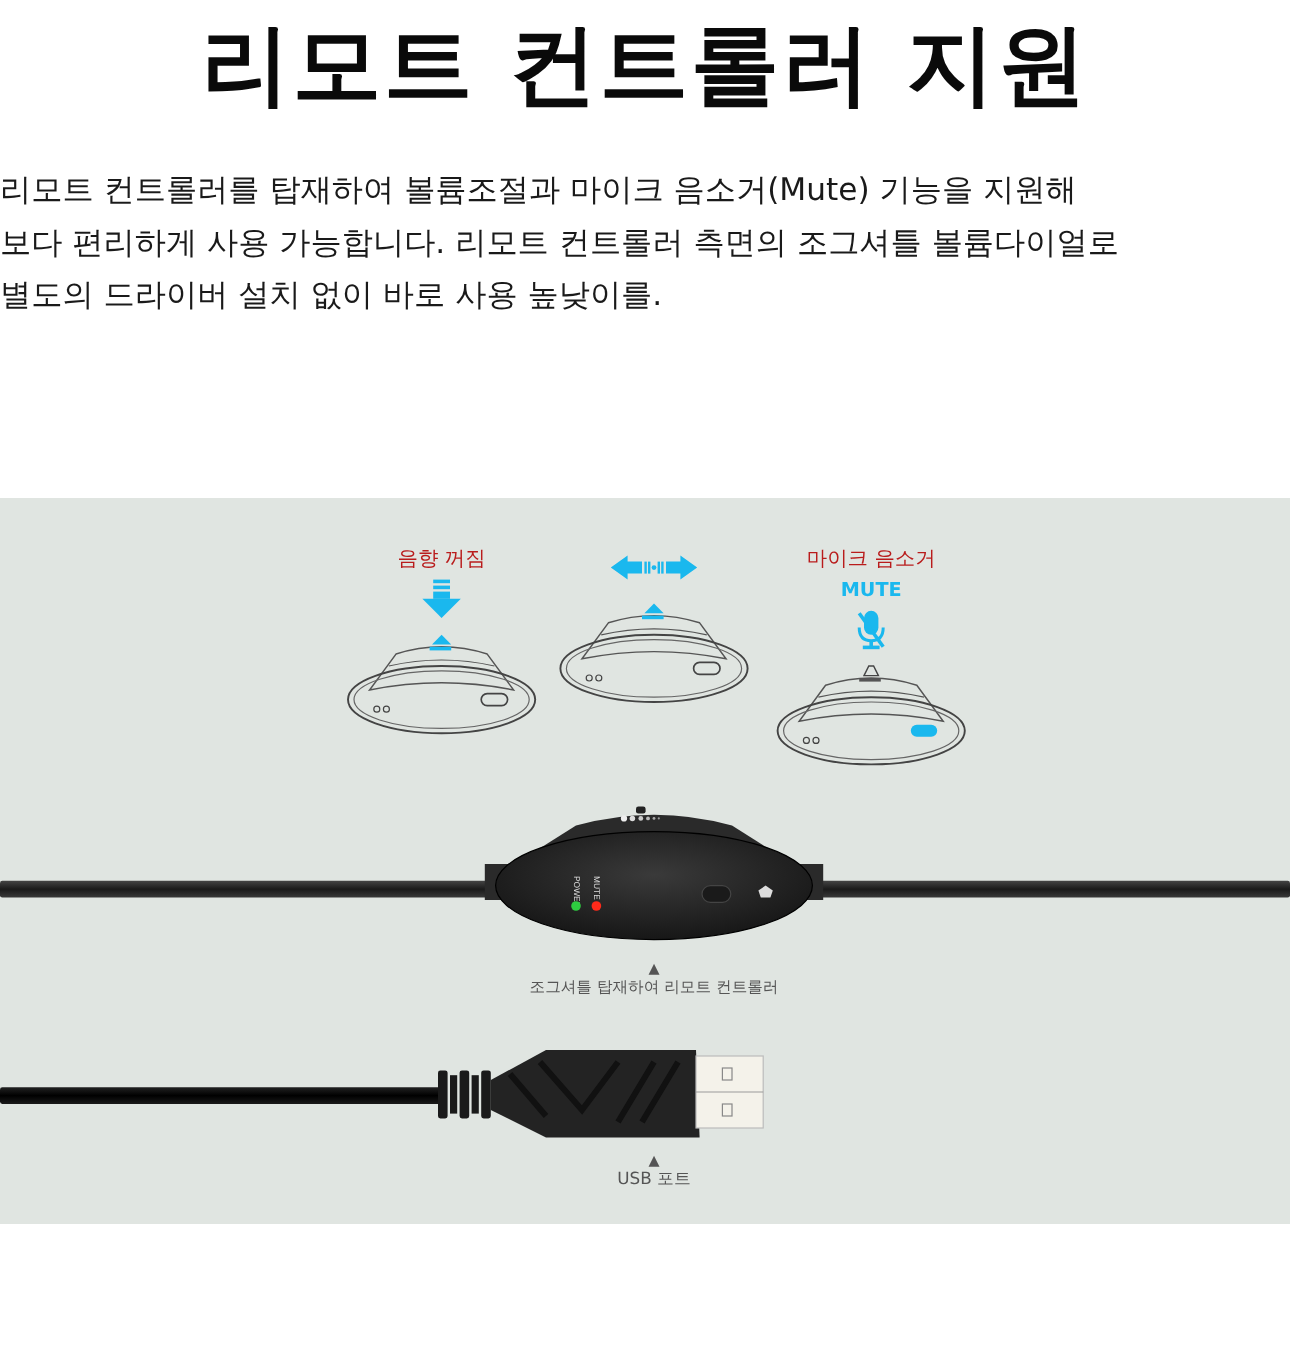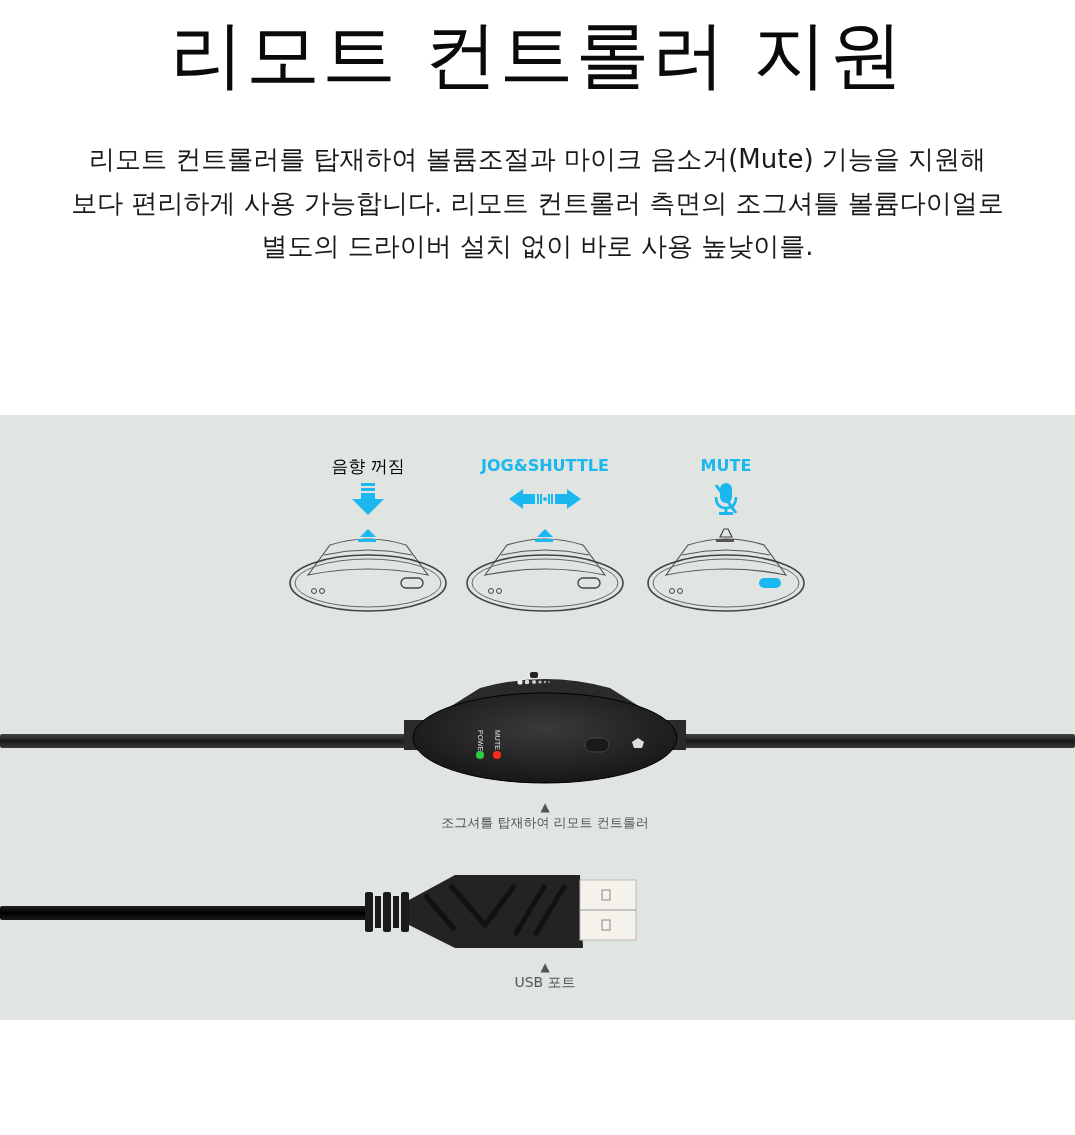--- a/index.html
+++ b/index.html
@@ -1,34 +1,34 @@
 <!DOCTYPE html>
 <html><head>
   <meta charset="utf-8">
   <style>
     * { margin: 0; padding: 0; box-sizing: border-box; }
     html, body { width: 1075px; height: 1135px; background: #ffffff; overflow: hidden; }
     body { font-family: "DejaVu Sans", "Liberation Sans", sans-serif; color: #111; position: relative; }
 
     .title {
       position: absolute; left: 0; top: 4px; width: 1075px; text-align: center;
-      font-size: 74px; font-weight: normal; letter-spacing: 2px; color: #0a0a0a; line-height: 100px;
+      font-size: 74px; font-weight: bold; letter-spacing: 2px; color: #0a0a0a; line-height: 100px;
     }
     .desc {
-      position: absolute; left: 0; top: 138px; width: 1075px; text-align: center;
+      position: absolute; left: 0; top: 138px; width: 1075px; text-align: left;
       font-size: 26px; line-height: 43.5px; color: #1a1a1a; font-weight: normal;
     }
     .desc div { white-space: nowrap; }
 
     .panel {
       position: absolute; left: 0; top: 415px; width: 1075px; height: 605px; background: #e0e5e1;
     }
 
     .step { position: absolute; top: 38px; width: 200px; text-align: center; }
-    .step .label { font-size: 17px; color: #000000; line-height: 26px; }
+    .step .label { font-size: 17px; color: #b91c1c; line-height: 26px; }
     .step .action { font-size: 16px; color: #1ab8ee; font-weight: bold; line-height: 26px; }
     .step .icon { display: block; margin: 2px auto 0; }
     .step .device { display: block; margin: 6px auto 0; }
 
     .cable { position: absolute; height: 14px; background: linear-gradient(#444 0%, #1a1a1a 50%, #3a3a3a 100%); border-radius: 2px; }
 
     .remote-wrap { position: absolute; left: 400px; top: 255px; width: 290px; height: 115px; }
     .caption { position: absolute; text-align: center; color: #555; font-size: 13px; }
     .caption .tri { font-size: 12px; color: #555; display: block; line-height: 14px; }
 
@@ -62,21 +62,20 @@
       <ellipse cx="80" cy="60" rx="78" ry="28" fill="none" stroke="#444" stroke-width="1.6"></ellipse>
       <ellipse cx="80" cy="60" rx="73" ry="24" fill="none" stroke="#666" stroke-width="1"></ellipse>
       <rect x="70" y="16" width="18" height="3" fill="#1ab8ee"></rect>
       <rect x="113" y="55" width="22" height="10" rx="5" fill="none" stroke="#444" stroke-width="1.4"></rect>
       <circle cx="26" cy="68" r="2.5" fill="none" stroke="#444"></circle>
       <circle cx="34" cy="68" r="2.5" fill="none" stroke="#444"></circle>
     </svg>
   </div>
 
   <div class="step" style="left:445px;">
-    <div class="action">JOG&amp;SHUTTLE</div>
     <svg class="icon" width="80" height="36" viewBox="0 0 80 36">
       <polygon points="4,18 18,8 18,13 30,13 30,23 18,23 18,28" fill="#1ab8ee"></polygon>
       <rect x="32" y="13" width="2" height="10" fill="#1ab8ee"></rect>
       <rect x="35" y="13" width="2" height="10" fill="#1ab8ee"></rect>
       <circle cx="40" cy="18" r="2" fill="#1ab8ee"></circle>
       <rect x="43" y="13" width="2" height="10" fill="#1ab8ee"></rect>
       <rect x="46" y="13" width="2" height="10" fill="#1ab8ee"></rect>
       <polygon points="76,18 62,8 62,13 50,13 50,23 62,23 62,28" fill="#1ab8ee"></polygon>
     </svg>
     <svg class="device" width="160" height="90" viewBox="0 0 160 90">
@@ -86,20 +85,21 @@
       <ellipse cx="80" cy="60" rx="78" ry="28" fill="none" stroke="#444" stroke-width="1.6"></ellipse>
       <ellipse cx="80" cy="60" rx="73" ry="24" fill="none" stroke="#666" stroke-width="1"></ellipse>
       <rect x="70" y="16" width="18" height="3" fill="#1ab8ee"></rect>
       <rect x="113" y="55" width="22" height="10" rx="5" fill="none" stroke="#444" stroke-width="1.4"></rect>
       <circle cx="26" cy="68" r="2.5" fill="none" stroke="#444"></circle>
       <circle cx="34" cy="68" r="2.5" fill="none" stroke="#444"></circle>
     </svg>
   </div>
 
   <div class="step" style="left:626px;">
+    <div class="label">마이크 음소거</div>
     <div class="action">MUTE</div>
     <svg class="icon" width="40" height="36" viewBox="0 0 40 36">
       <rect x="14" y="2" width="12" height="20" rx="6" fill="#1ab8ee"></rect>
       <path d="M10 16 Q10 27 20 27 Q30 27 30 16" fill="none" stroke="#1ab8ee" stroke-width="2.5"></path>
       <rect x="18.5" y="27" width="3" height="5" fill="#1ab8ee"></rect>
       <rect x="13" y="31" width="14" height="3" fill="#1ab8ee"></rect>
       <line x1="10" y1="4" x2="30" y2="32" stroke="#1ab8ee" stroke-width="3"></line>
     </svg>
     <svg class="device" width="160" height="90" viewBox="0 0 160 90">
       <path d="M74 14 L78 6 L82 6 L86 14 Z" fill="none" stroke="#444" stroke-width="1.2"></path>

